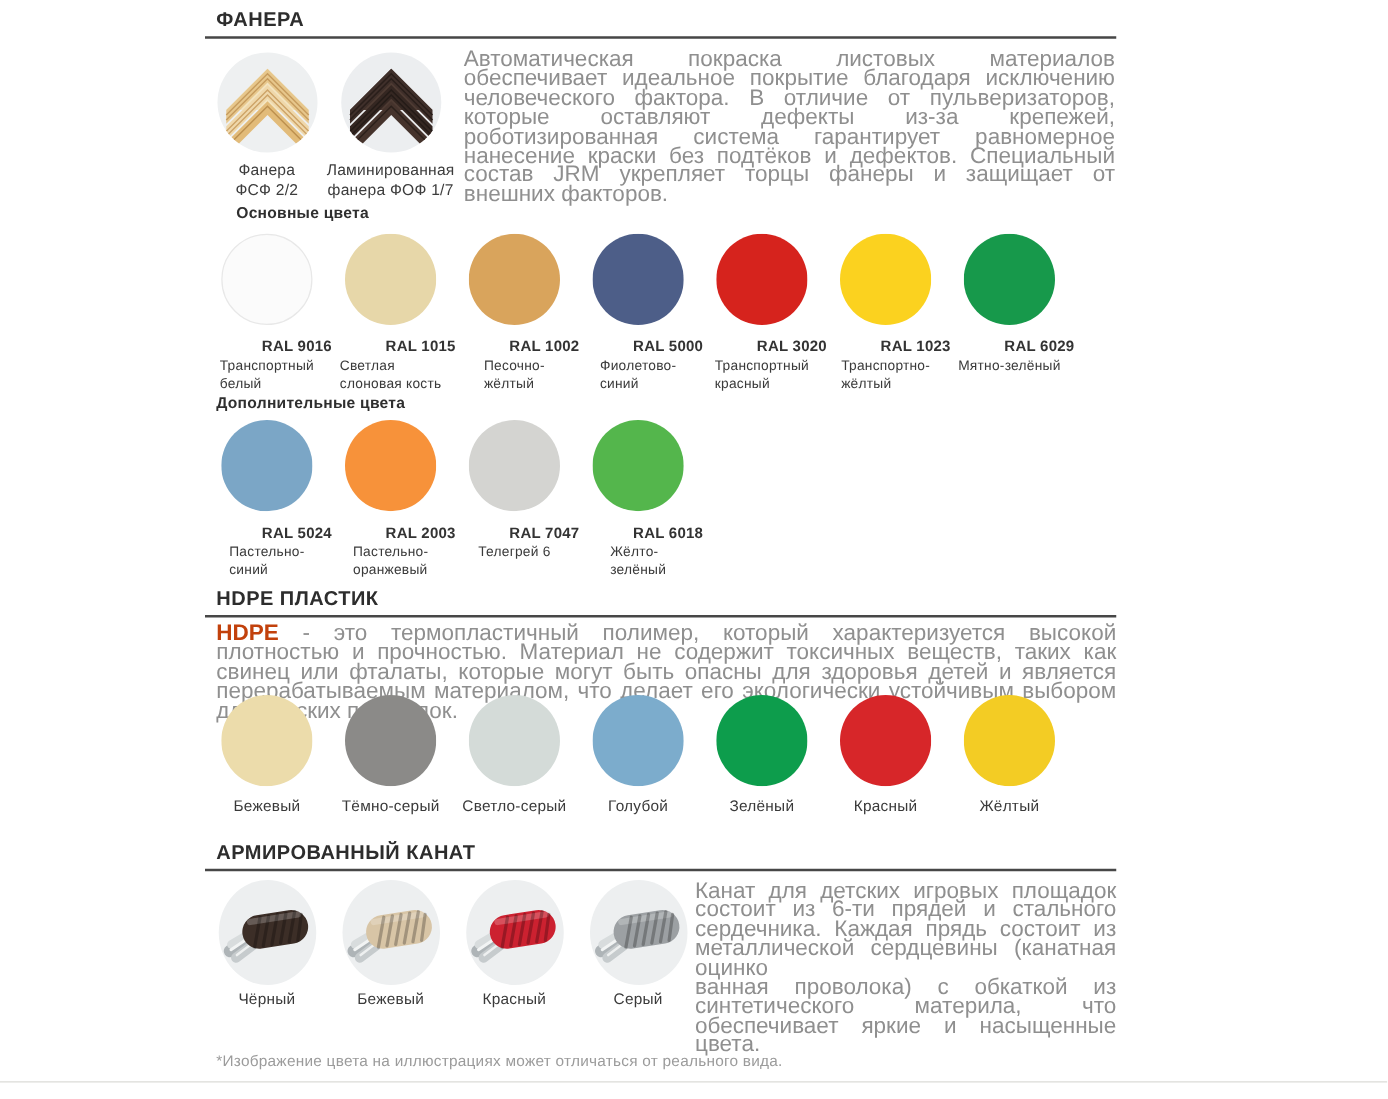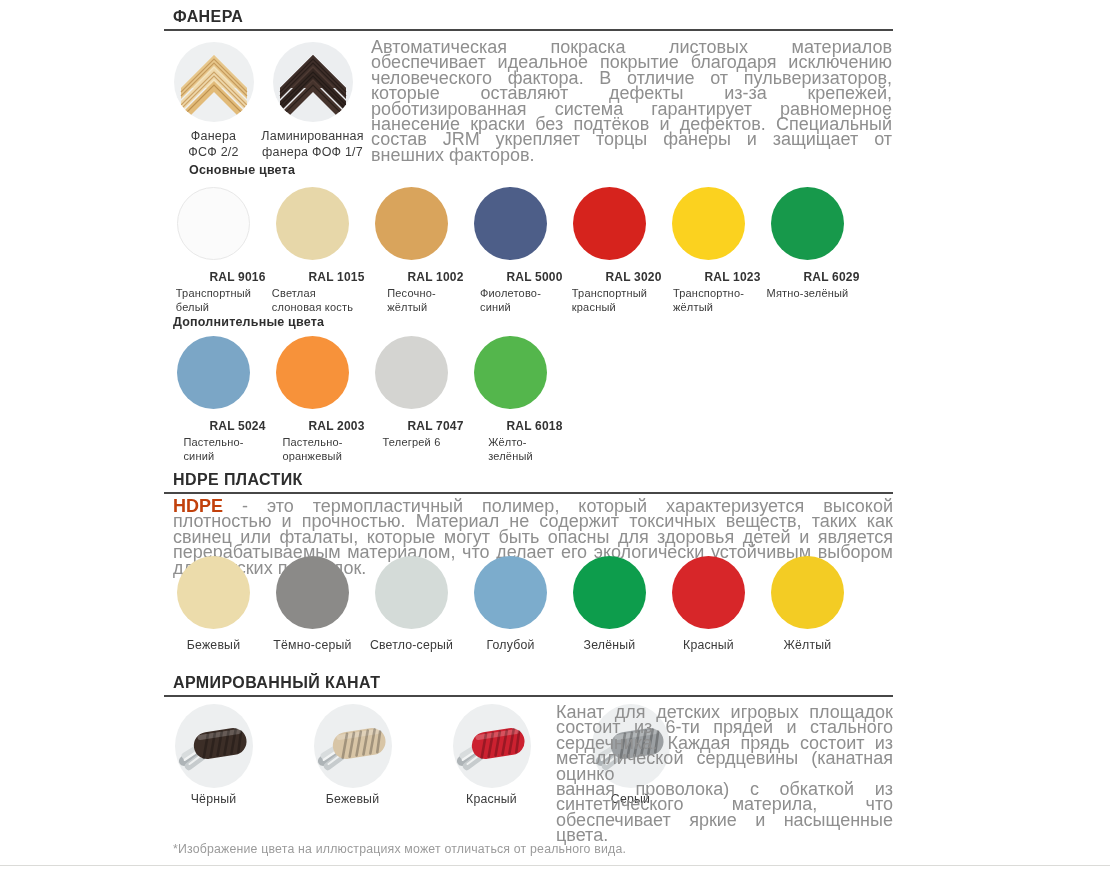--- a/index.html
+++ b/index.html
@@ -175,21 +175,21 @@
     </div>
     <div class="col">
       <div class="sw" style="background-color: rgb(243, 204, 36);"></div>
       <div class="hdpe-name">Жёлтый</div>
     </div>
   </div>
 
   <div class="section-title" style="left:173px;top:674px;">АРМИРОВАННЫЙ КАНАТ</div>
   <div class="rule" style="left:164px;top:695px;width:729px;"></div>
 
-  <div class="grid" style="left:164px;top:704px;gap:40px;">
+  <div class="grid" style="left:164px;top:704px;">
 
     <div class="col">
       <span class="rope-wrap" style="color: rgb(60, 46, 39);">
         <svg viewBox="0 0 78 84" width="78" height="84" aria-hidden="true">
           <g transform="rotate(-9 39 42)">
             <line x1="7" y1="52" x2="22" y2="45" stroke="#aeb4b7" stroke-width="10" stroke-linecap="round"></line>
             <line x1="11" y1="58" x2="26" y2="50" stroke="#c6cbcd" stroke-width="8" stroke-linecap="round"></line>
             <line x1="9" y1="47" x2="24" y2="41" stroke="#d8dcdd" stroke-width="7" stroke-linecap="round"></line>
             <line x1="8" y1="51" x2="21" y2="45" stroke="#f2f4f4" stroke-width="2.4" stroke-linecap="round"></line>
             <line x1="12" y1="56" x2="25" y2="49" stroke="#eef0f0" stroke-width="2" stroke-linecap="round"></line>

